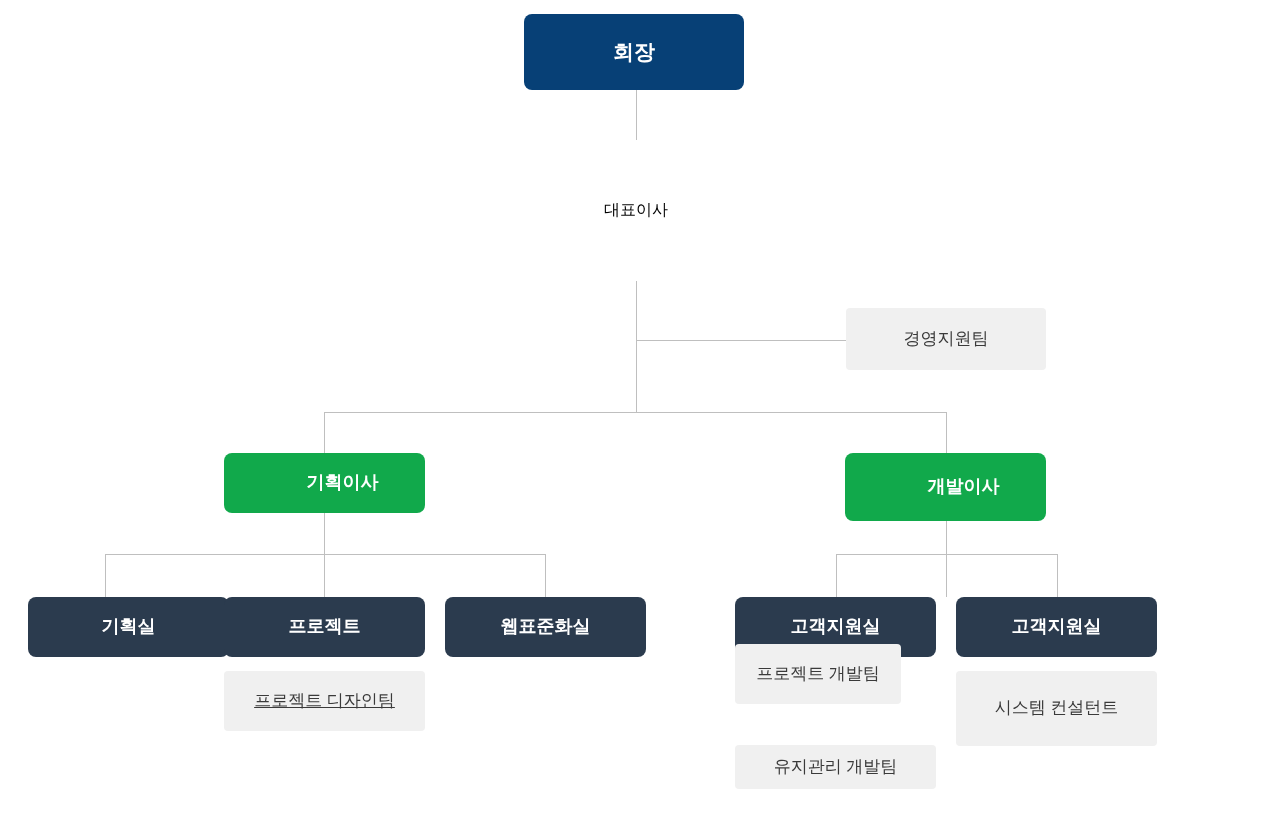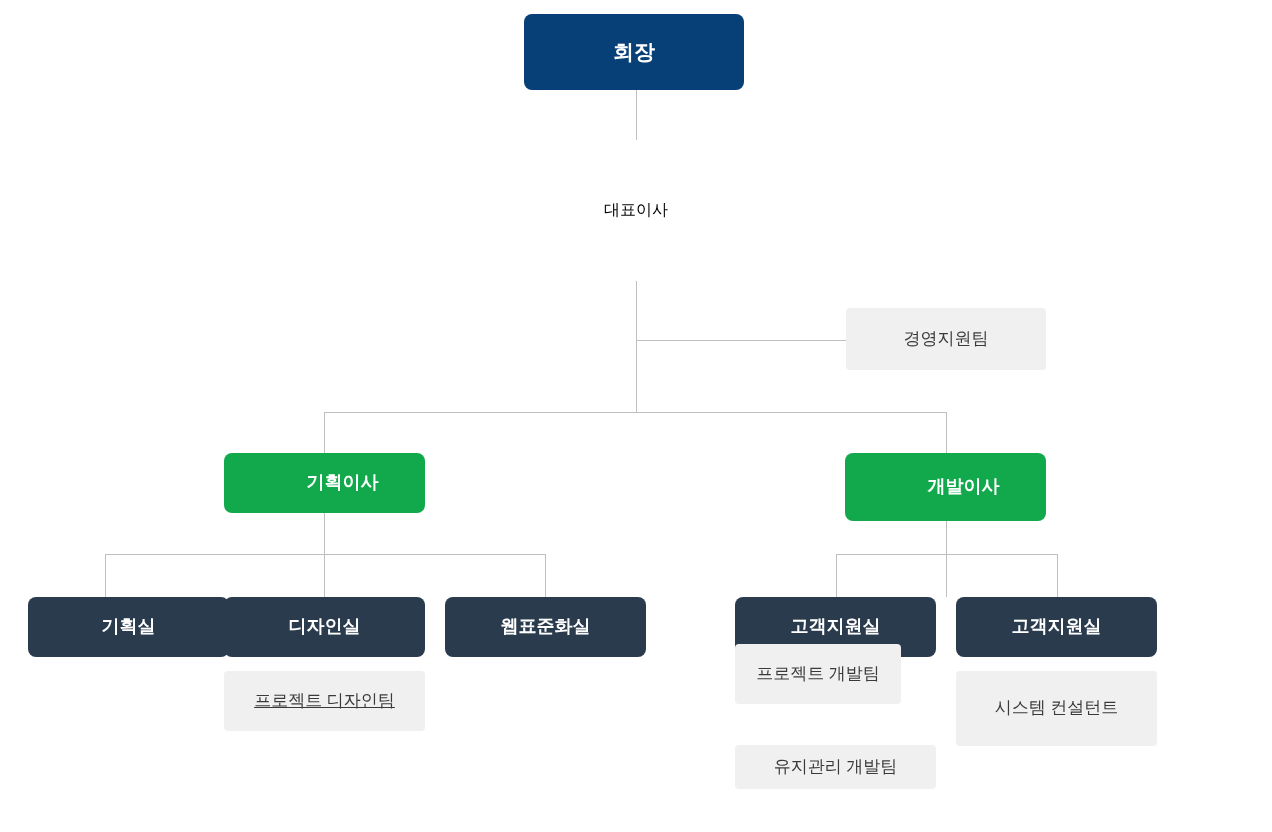--- a/index.html
+++ b/index.html
@@ -107,21 +107,21 @@
       <div class="node v-green" style="left: 224px; top: 453px; width: 201px; height: 60px;">
         <span class="node-label">기획이사</span>
       </div>
       <div class="node v-green" style="left: 845px; top: 453px; width: 201px; height: 68px;">
         <span class="node-label">개발이사</span>
       </div>
       <div class="node v-slate" style="left: 4px; top: 597px; width: 201px; height: 60px; margin-left: 24px;">
         <span class="node-label">기획실</span>
       </div>
       <div class="node v-slate" style="left: 224px; top: 597px; width: 201px; height: 60px;">
-        <span class="node-label">디자인실</span>
+        <span class="node-label">프로젝트</span>
       </div>
       <div class="node v-slate" style="left: 445px; top: 597px; width: 201px; height: 60px; text-align: center;">
         <span class="node-label">웹표준화실</span>
       </div>
       <div class="node v-slate" style="left: 735px; top: 597px; width: 201px; height: 60px;">
         <span class="node-label">고객지원실</span>
       </div>
       <div class="node v-slate" style="left: 956px; top: 597px; width: 201px; height: 60px;">
         <span class="node-label">고객지원실</span>
       </div>

